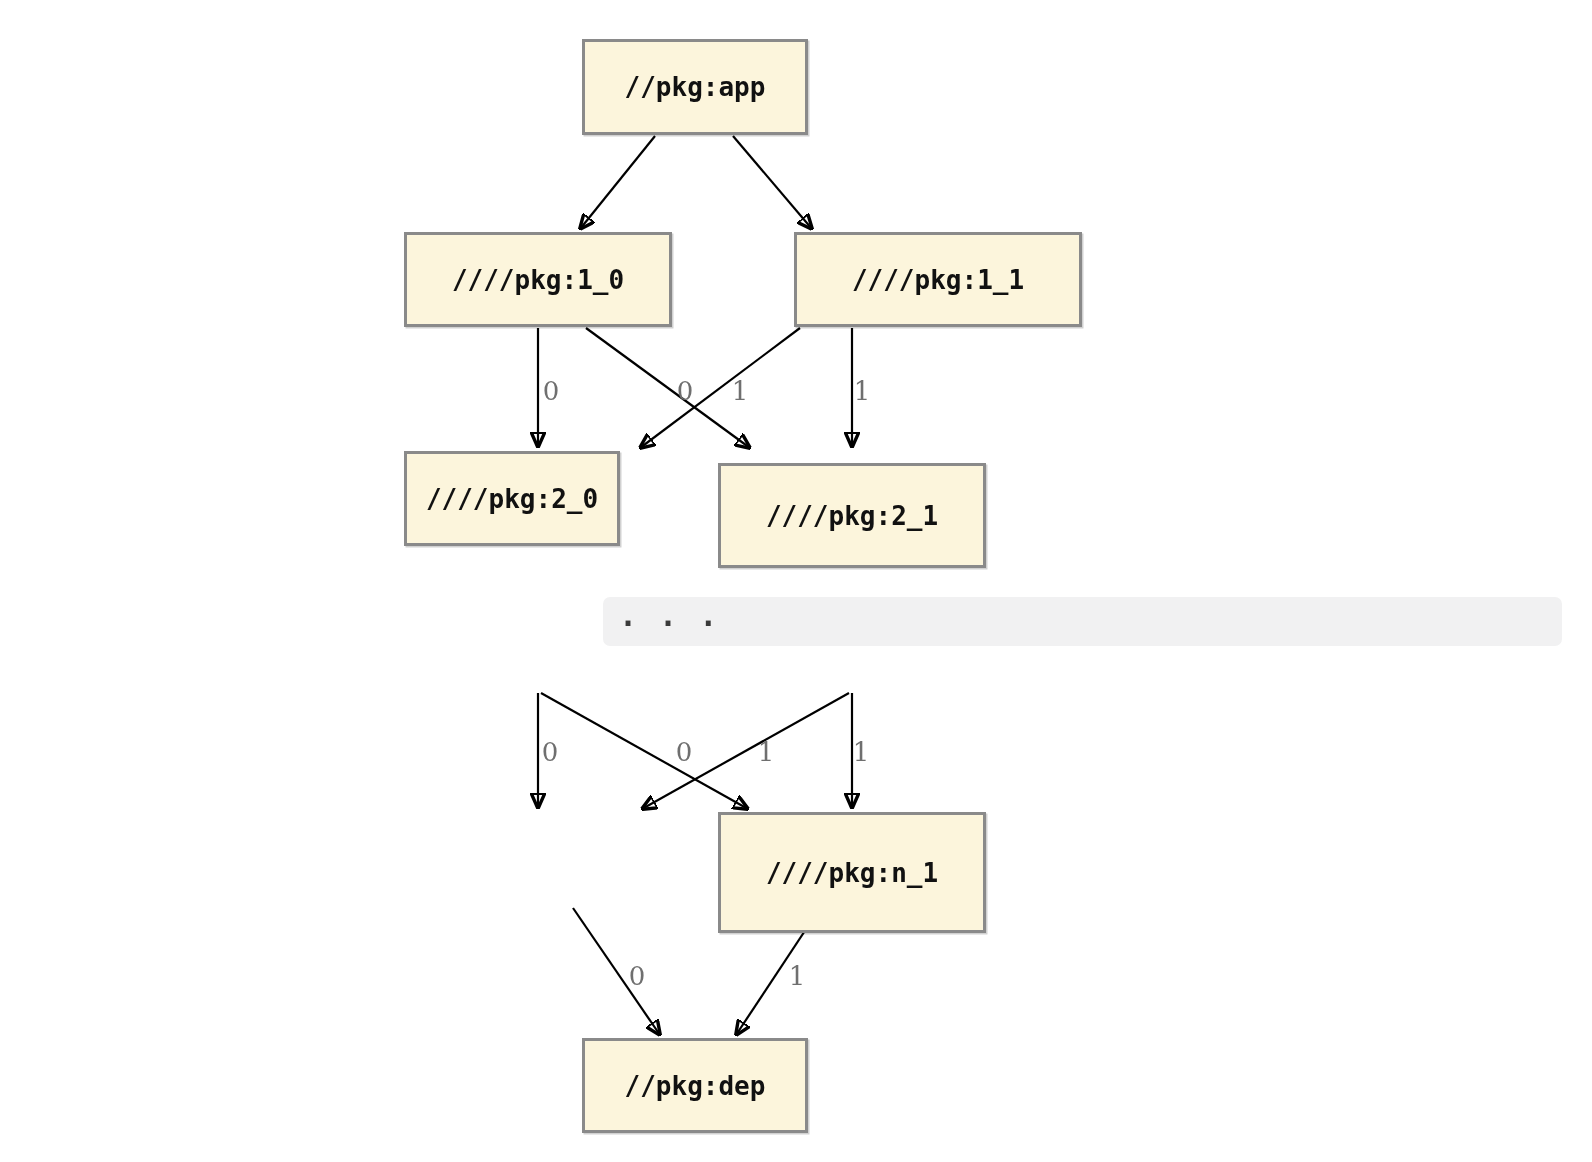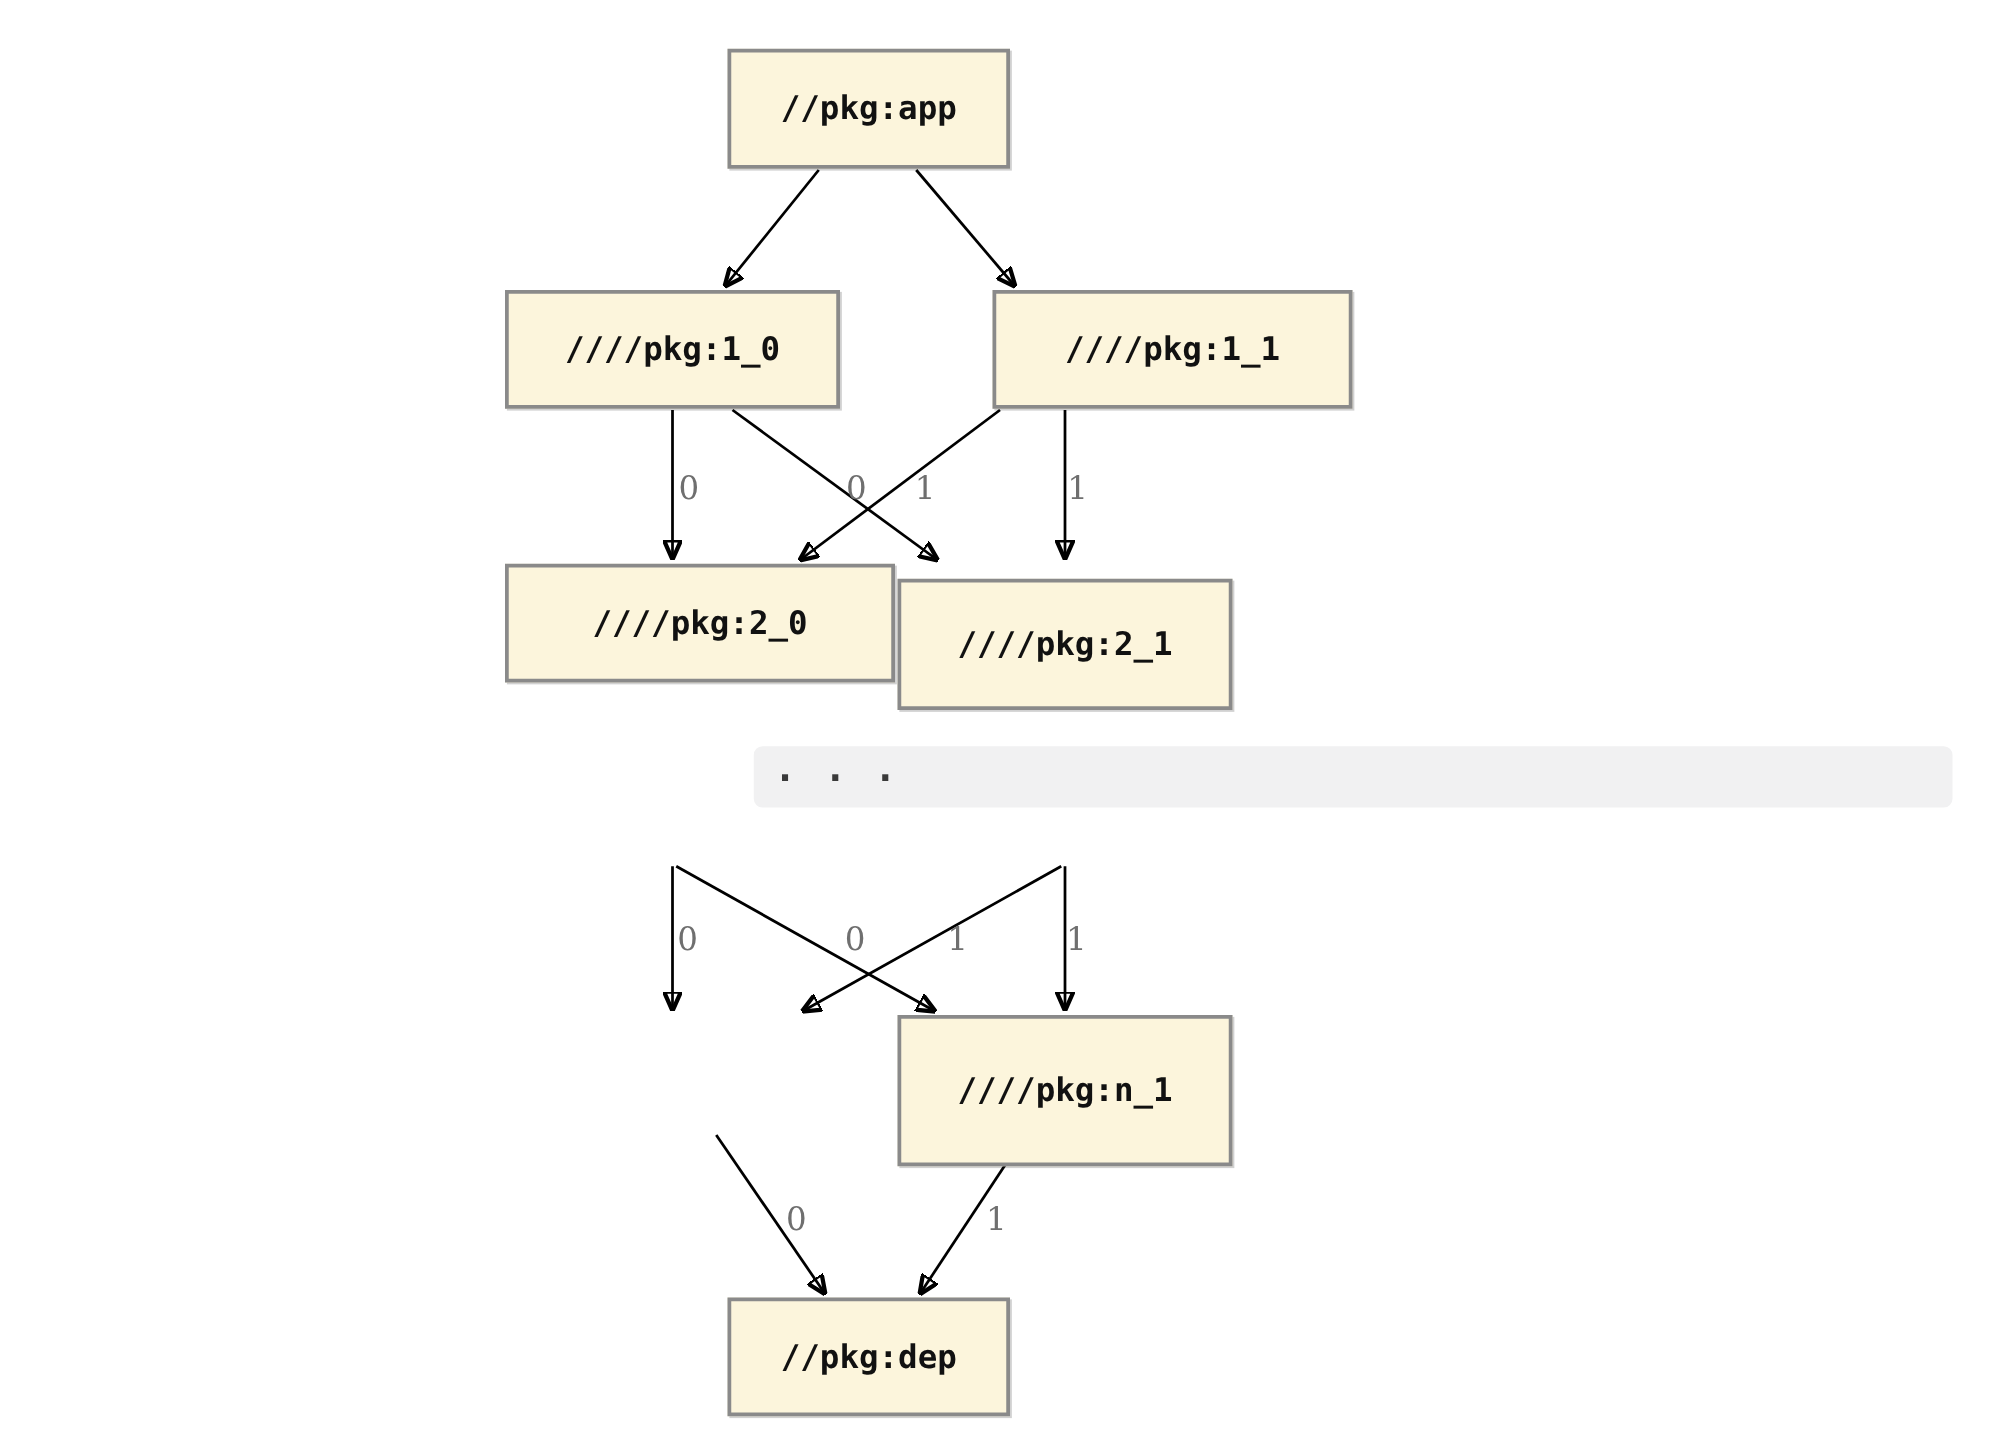--- a/index.html
+++ b/index.html
@@ -114,21 +114,21 @@
     <span class="node-label">//pkg:app</span>
   </div>
 
   <div class="node" style="left:404px; top:232px; width:268px; height:95px;">
     <span class="node-label">////pkg:1_0</span>
   </div>
   <div class="node" style="left:746px; top:232px; width:288px; height:95px;margin-left:48px;">
     <span class="node-label">////pkg:1_1</span>
   </div>
 
-  <div class="node" style="left:404px; top:451px; width:312px; height:95px;">
+  <div class="node" style="left:404px; top:451px; width:216px; height:95px;">
     <span class="node-label">////pkg:2_0</span>
   </div>
   <div class="node" style="left:718px; top:463px; width:268px; height:105px;">
     <span class="node-label">////pkg:2_1</span>
   </div>
 
   <div class="ellipsis-band">
     <span class="ellipsis-text">.  .  .</span>
   </div>
 

